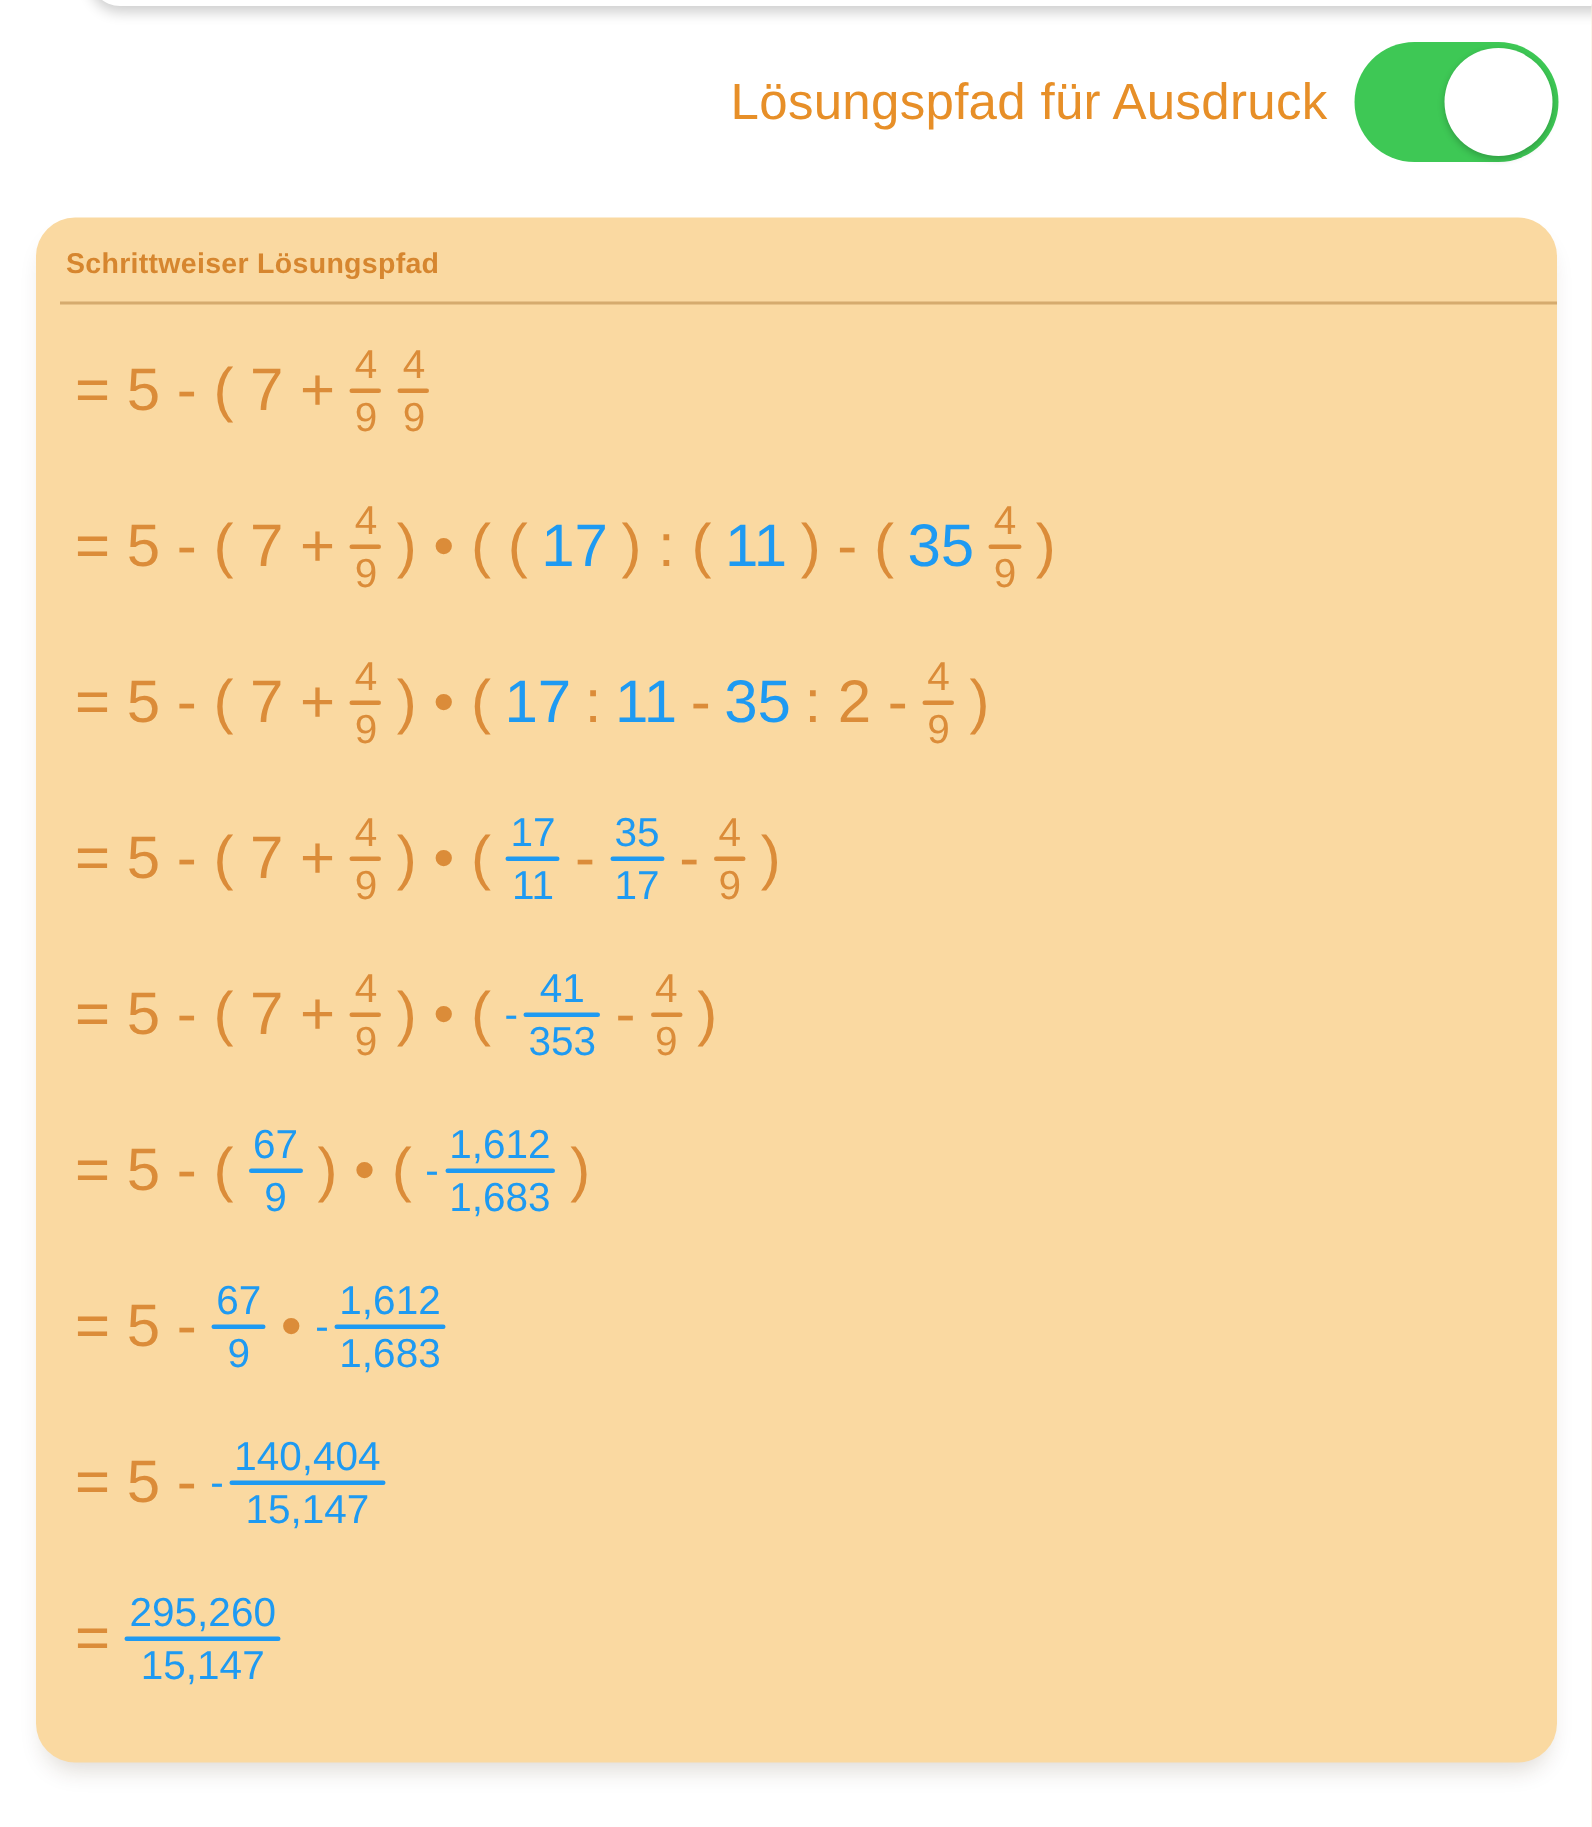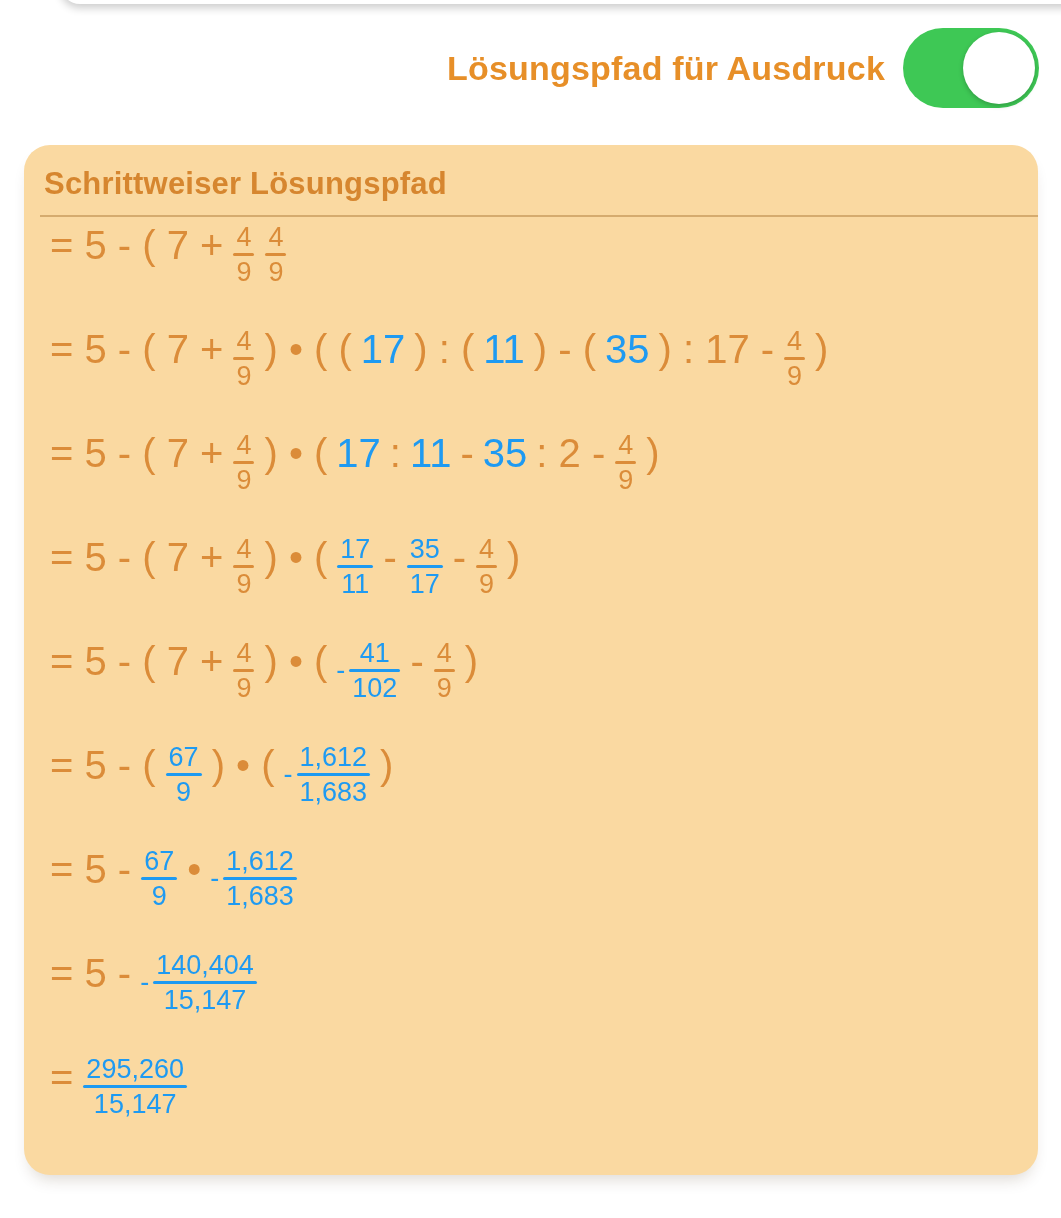--- a/index.html
+++ b/index.html
@@ -18,21 +18,20 @@
     background: #ffffff;
     border-bottom-left-radius: 20px;
     box-shadow: 0 4px 9px rgba(0,0,0,0.20);
   }
   .toggle-row {
     position: absolute;
     top: 28px; right: 22px;
     display: flex;
     align-items: center;
     gap: 18px;
-    font-weight: bold;
   }
   .toggle-label {
     color: var(--label-orange);
     font-size: 34px;
     letter-spacing: 0.2px;
     white-space: nowrap;
   }
   .toggle {
     position: relative;
     width: 136px; height: 80px;
@@ -53,37 +52,37 @@
     left: 24px; top: 145px;
     width: 1014px; height: 1030px;
     background: var(--card-bg);
     border-radius: 26px;
     box-shadow: 0 10px 16px -6px rgba(60,40,10,0.18);
     overflow: hidden;
   }
   .card-title {
     padding: 21px 24px 13px 20px;
     color: var(--title-orange);
-    font-size: 31px;
+    font-size: 19px;
     font-weight: 700;
     letter-spacing: 0.2px;
   }
   .card-separator {
     height: 1.5px;
     margin-left: 16px;
     background: var(--separator);
     opacity: 0.75;
   }
   .math-lines {
     padding: 6px 0 0 26px;
   }
   .math-line {
     height: 104px;
     display: flex;
-    align-items: flex-start;
+    align-items: center;
     gap: 9px;
     font-size: 40px;
     white-space: nowrap;
   }
   .tok { white-space: pre; }
   .orange { color: var(--math-orange); }
   .blue   { color: var(--math-blue); }
   .frac {
     display: inline-flex;
     flex-direction: row;
@@ -148,21 +147,20 @@
             <span class="bar"></span>
             <span class="den">9</span>
           </span>
         </span>
         <span class="tok orange">) • ( (</span>
         <span class="tok blue">17</span>
         <span class="tok orange">) : (</span>
         <span class="tok blue">11</span>
         <span class="tok orange">) - (</span>
         <span class="tok blue">35</span>
-        <span class="tok orange">) : 17 -</span>
         <span class="frac orange">
           <span class="stack">
             <span class="num">4</span>
             <span class="bar"></span>
             <span class="den">9</span>
           </span>
         </span>
         <span class="tok orange">)</span>
       </div>
       <div class="math-line">
@@ -233,21 +231,21 @@
             <span class="bar"></span>
             <span class="den">9</span>
           </span>
         </span>
         <span class="tok orange">) • (</span>
         <span class="frac blue">
           <span class="sign">-</span>
           <span class="stack">
             <span class="num">41</span>
             <span class="bar"></span>
-            <span class="den">102</span>
+            <span class="den">353</span>
           </span>
         </span>
         <span class="tok orange">-</span>
         <span class="frac orange">
           <span class="stack">
             <span class="num">4</span>
             <span class="bar"></span>
             <span class="den">9</span>
           </span>
         </span>

